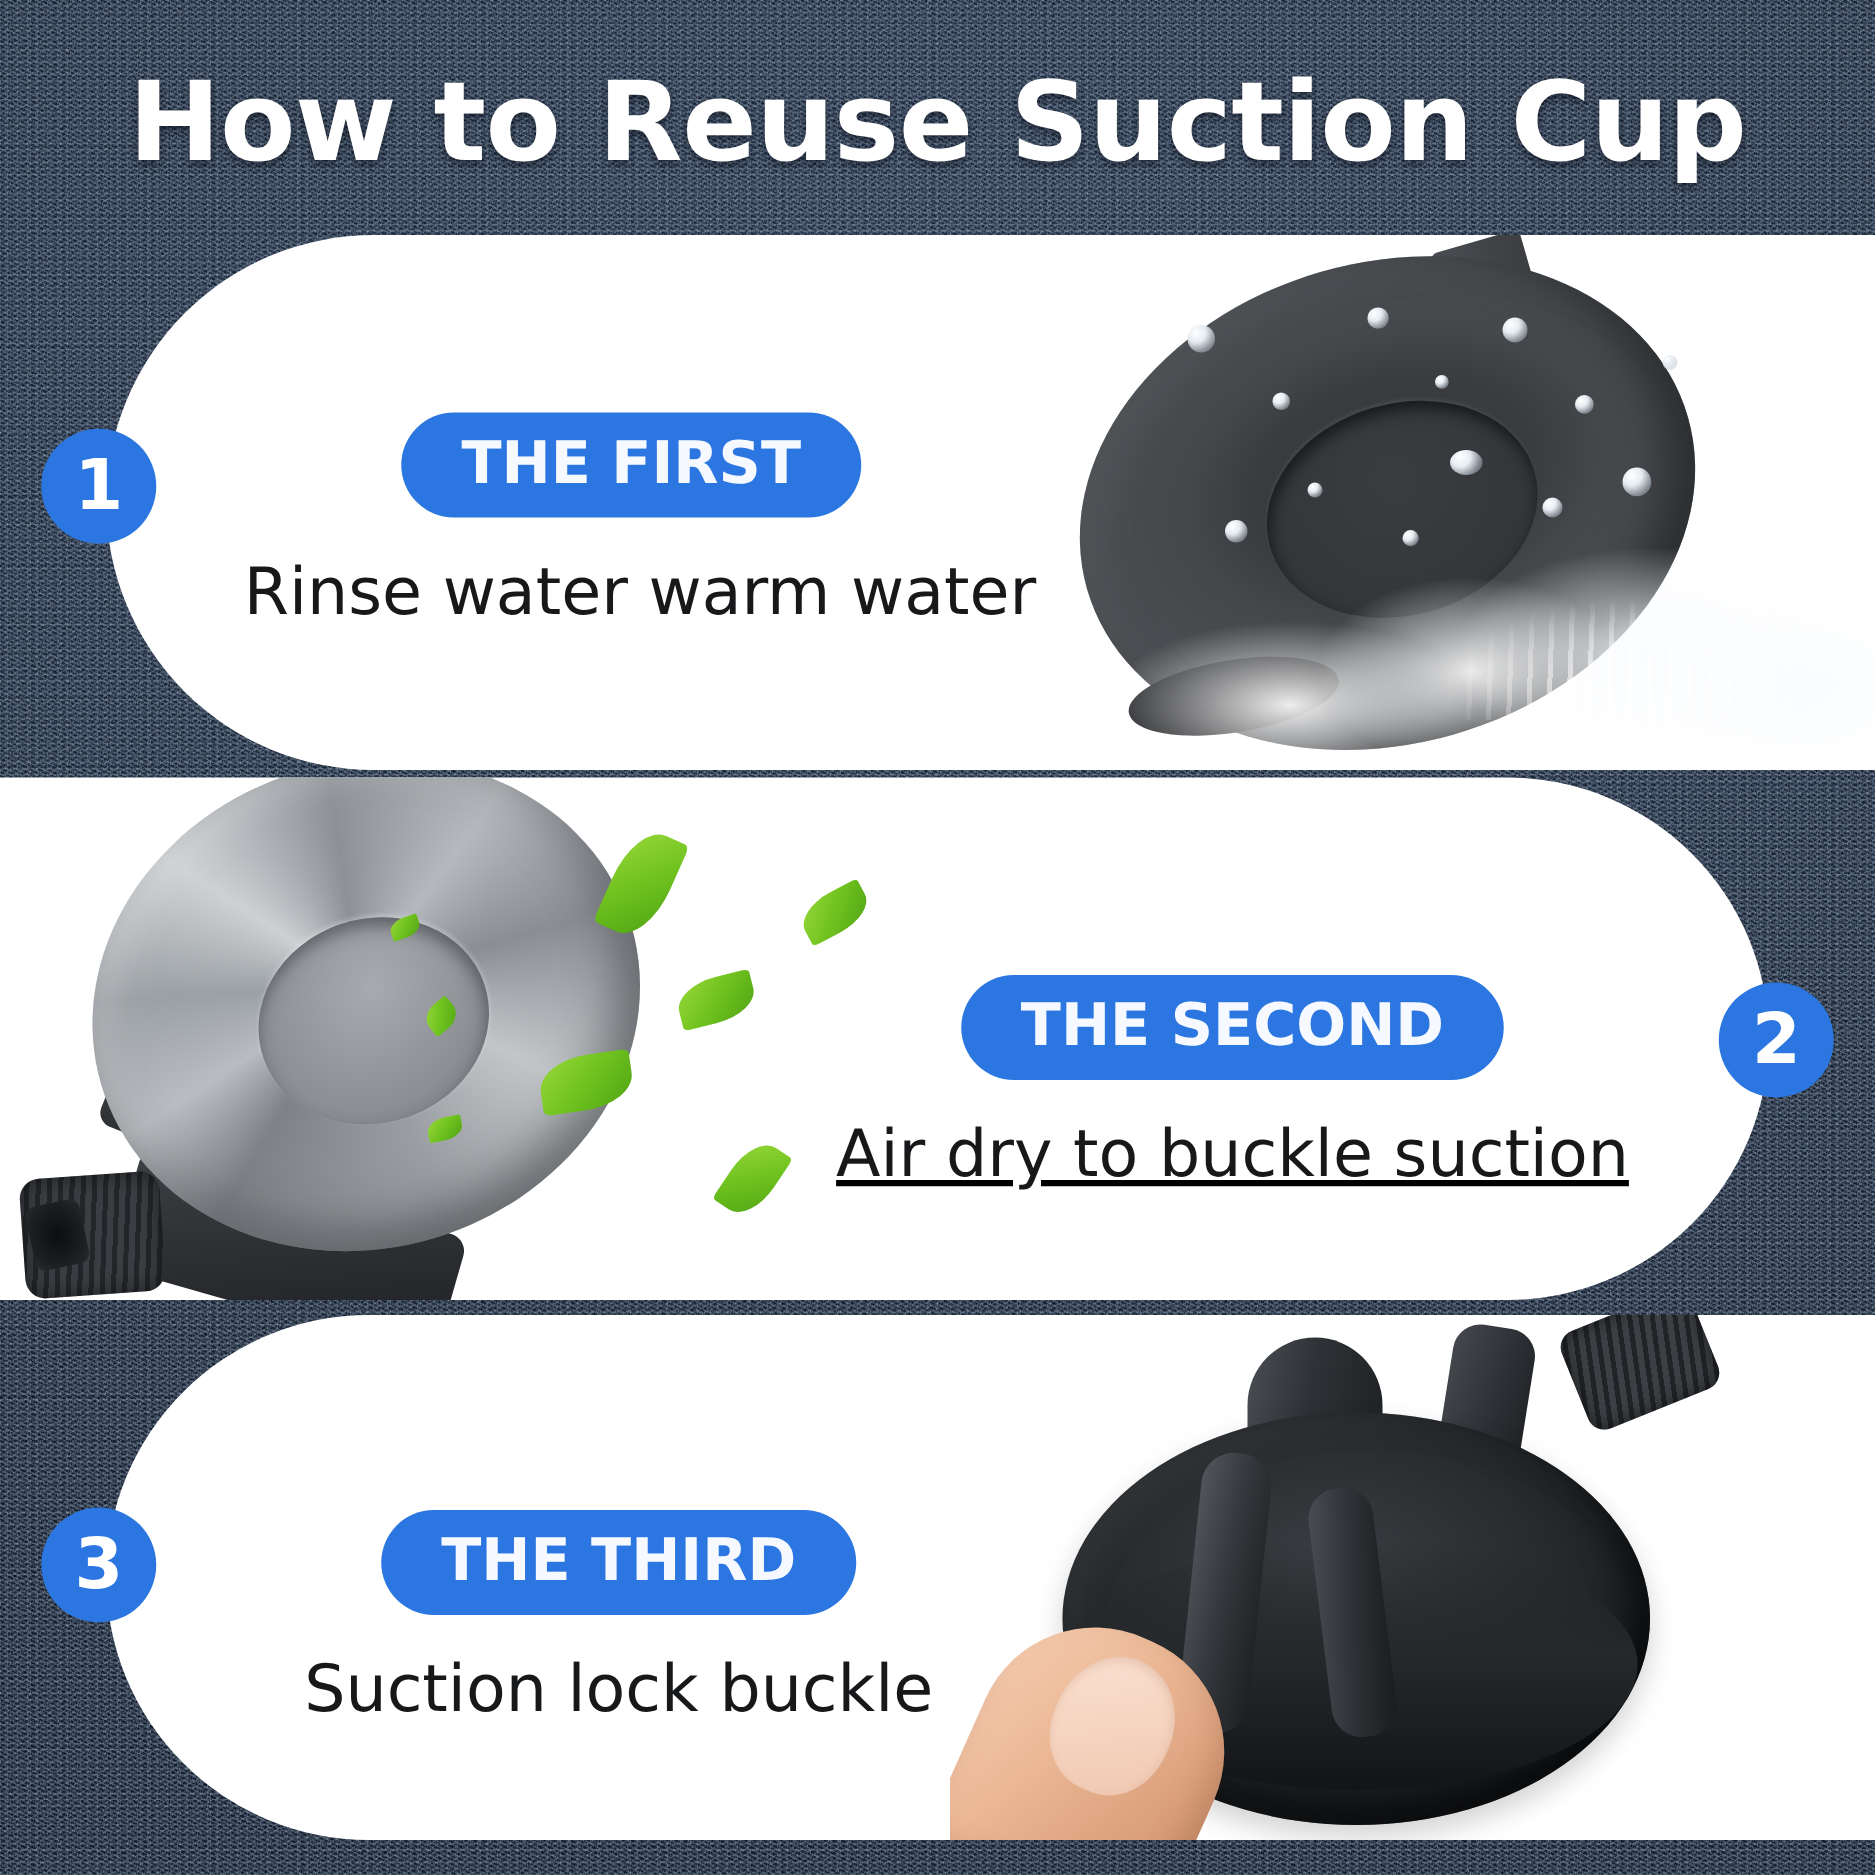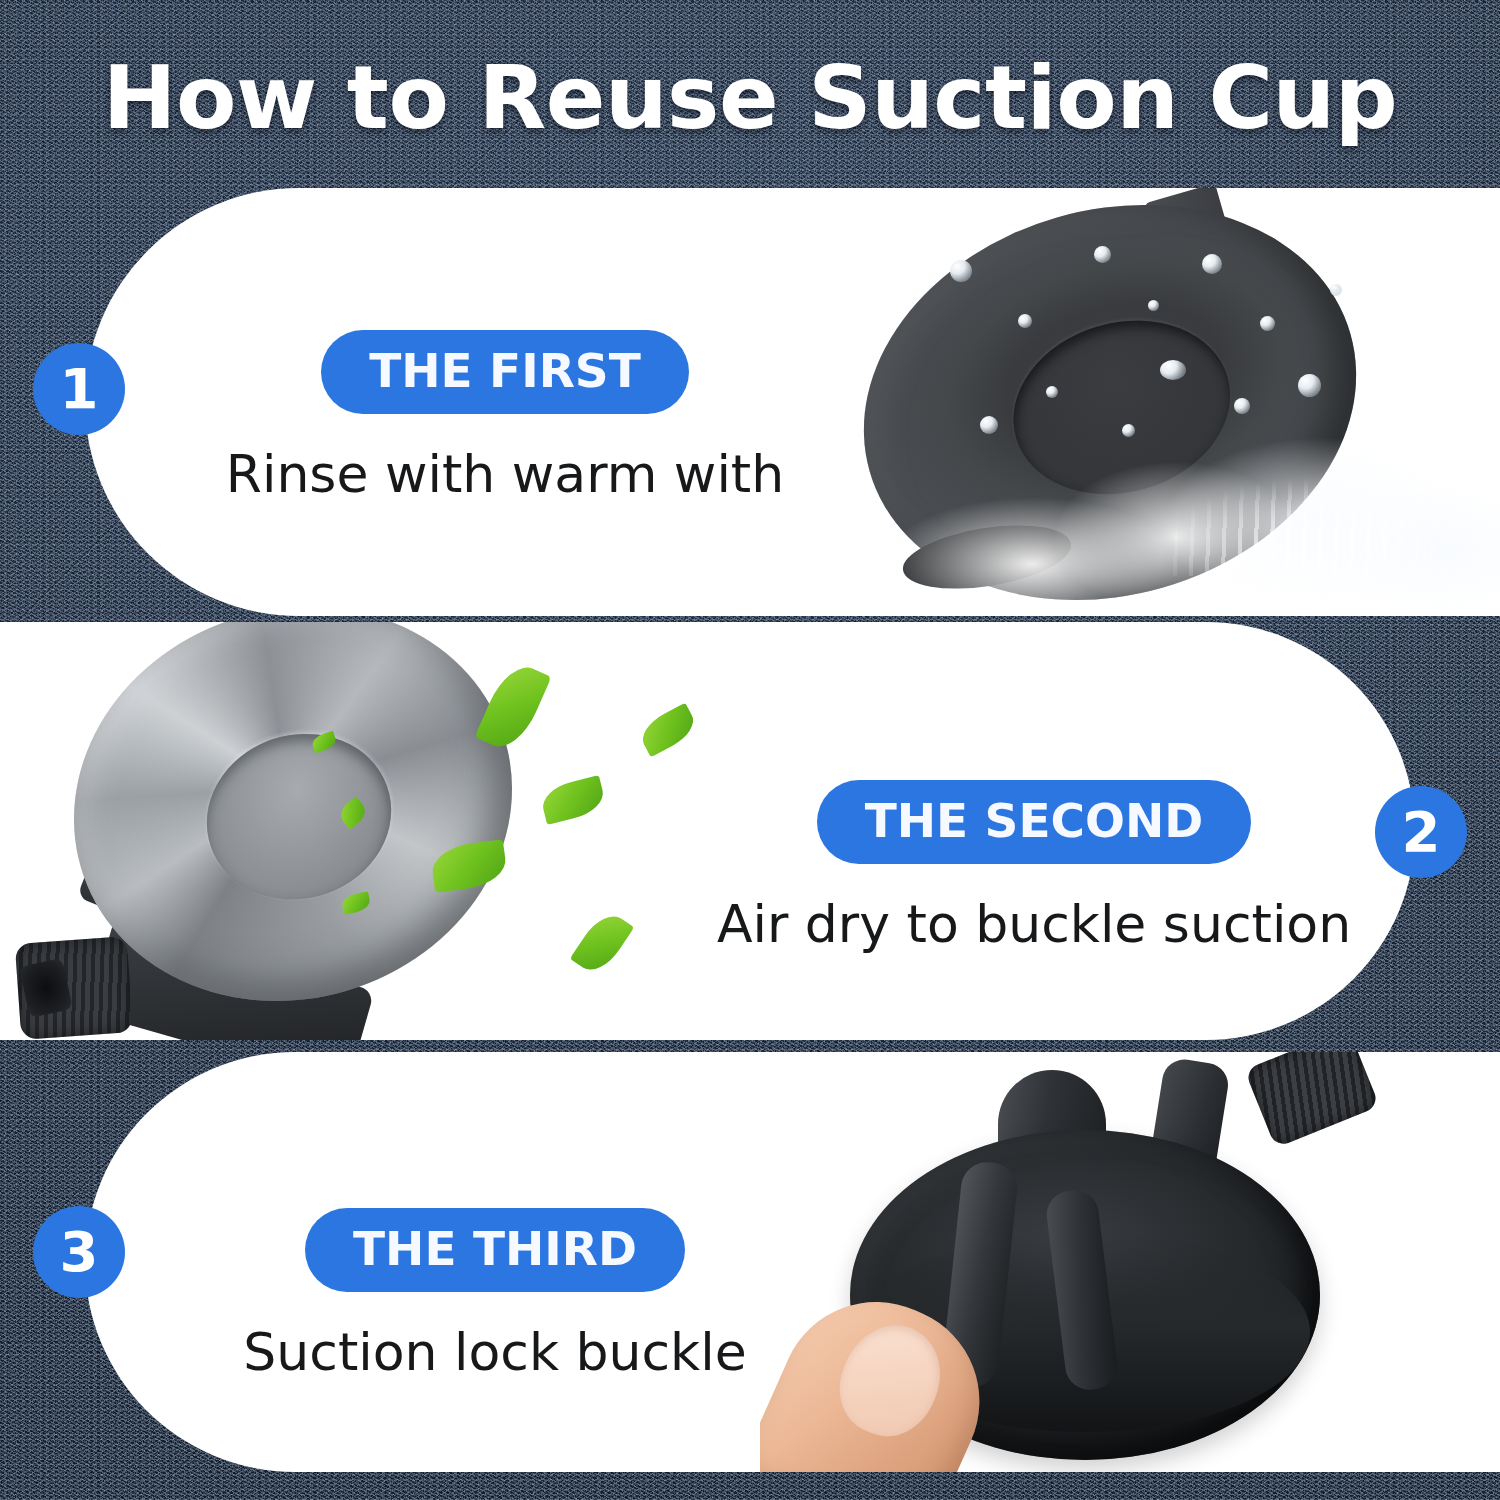--- a/index.html
+++ b/index.html
@@ -401,21 +401,21 @@
       <div class="droplet" style="left:216px;top:198px;width:12px;height:12px;"></div>
       <div class="droplet" style="left:150px;top:228px;width:18px;height:18px;"></div>
       <div class="droplet" style="left:330px;top:172px;width:26px;height:20px;"></div>
       <div class="droplet" style="left:292px;top:236px;width:13px;height:13px;"></div>
       <div class="droplet" style="left:404px;top:210px;width:16px;height:16px;"></div>
       <div class="droplet" style="left:500px;top:96px;width:12px;height:12px;"></div>
     </div>
 
     <div class="textblock tb-1" style="position:absolute;left:110px;top:122px;width:620px;">
       <div class="pill pill-1">THE FIRST</div>
-      <div class="caption">Rinse with warm with</div>
+      <div class="caption">Rinse water warm water</div>
     </div>
   </div>
 
   <div class="badge badge-1">1</div>
 
   <div class="panel panel-2">
 
     <div class="photo photo-2" style="left:0;top:0;width:700px;height:418px;">
       <div class="disc2-stem"></div>
       <div class="arm2"></div>
@@ -425,21 +425,21 @@
       <div class="leaf" style="left:490px;top:42px;width:46px;height:86px;transform:rotate(24deg);"></div>
       <div class="leaf" style="left:640px;top:92px;width:56px;height:32px;transform:rotate(-28deg);"></div>
       <div class="leaf" style="left:542px;top:160px;width:62px;height:36px;transform:rotate(-14deg);"></div>
       <div class="leaf" style="left:432px;top:222px;width:74px;height:44px;transform:rotate(-8deg);"></div>
       <div class="leaf" style="left:584px;top:290px;width:36px;height:62px;transform:rotate(34deg);"></div>
       <div class="leaf" style="left:312px;top:112px;width:24px;height:16px;transform:rotate(-18deg);"></div>
       <div class="leaf" style="left:340px;top:180px;width:26px;height:22px;transform:rotate(-40deg);"></div>
       <div class="leaf" style="left:342px;top:272px;width:28px;height:18px;transform:rotate(-12deg);"></div>
     </div>
 
-    <div class="textblock" style="position:absolute;left:698px;top:138px;width:672px;text-align:center;">
+    <div class="textblock" style="position:absolute;left:650px;top:138px;width:672px;text-align:center;text-decoration:underline;">
       <div class="pill pill-1">THE SECOND</div>
       <div class="caption" style="margin-top:30px;">Air dry to buckle suction</div>
     </div>
   </div>
 
   <div class="badge badge-2">2</div>
 
   <div class="panel panel-3">
 
     <div class="photo photo-3" style="left:675px;top:0;width:740px;height:420px;">

